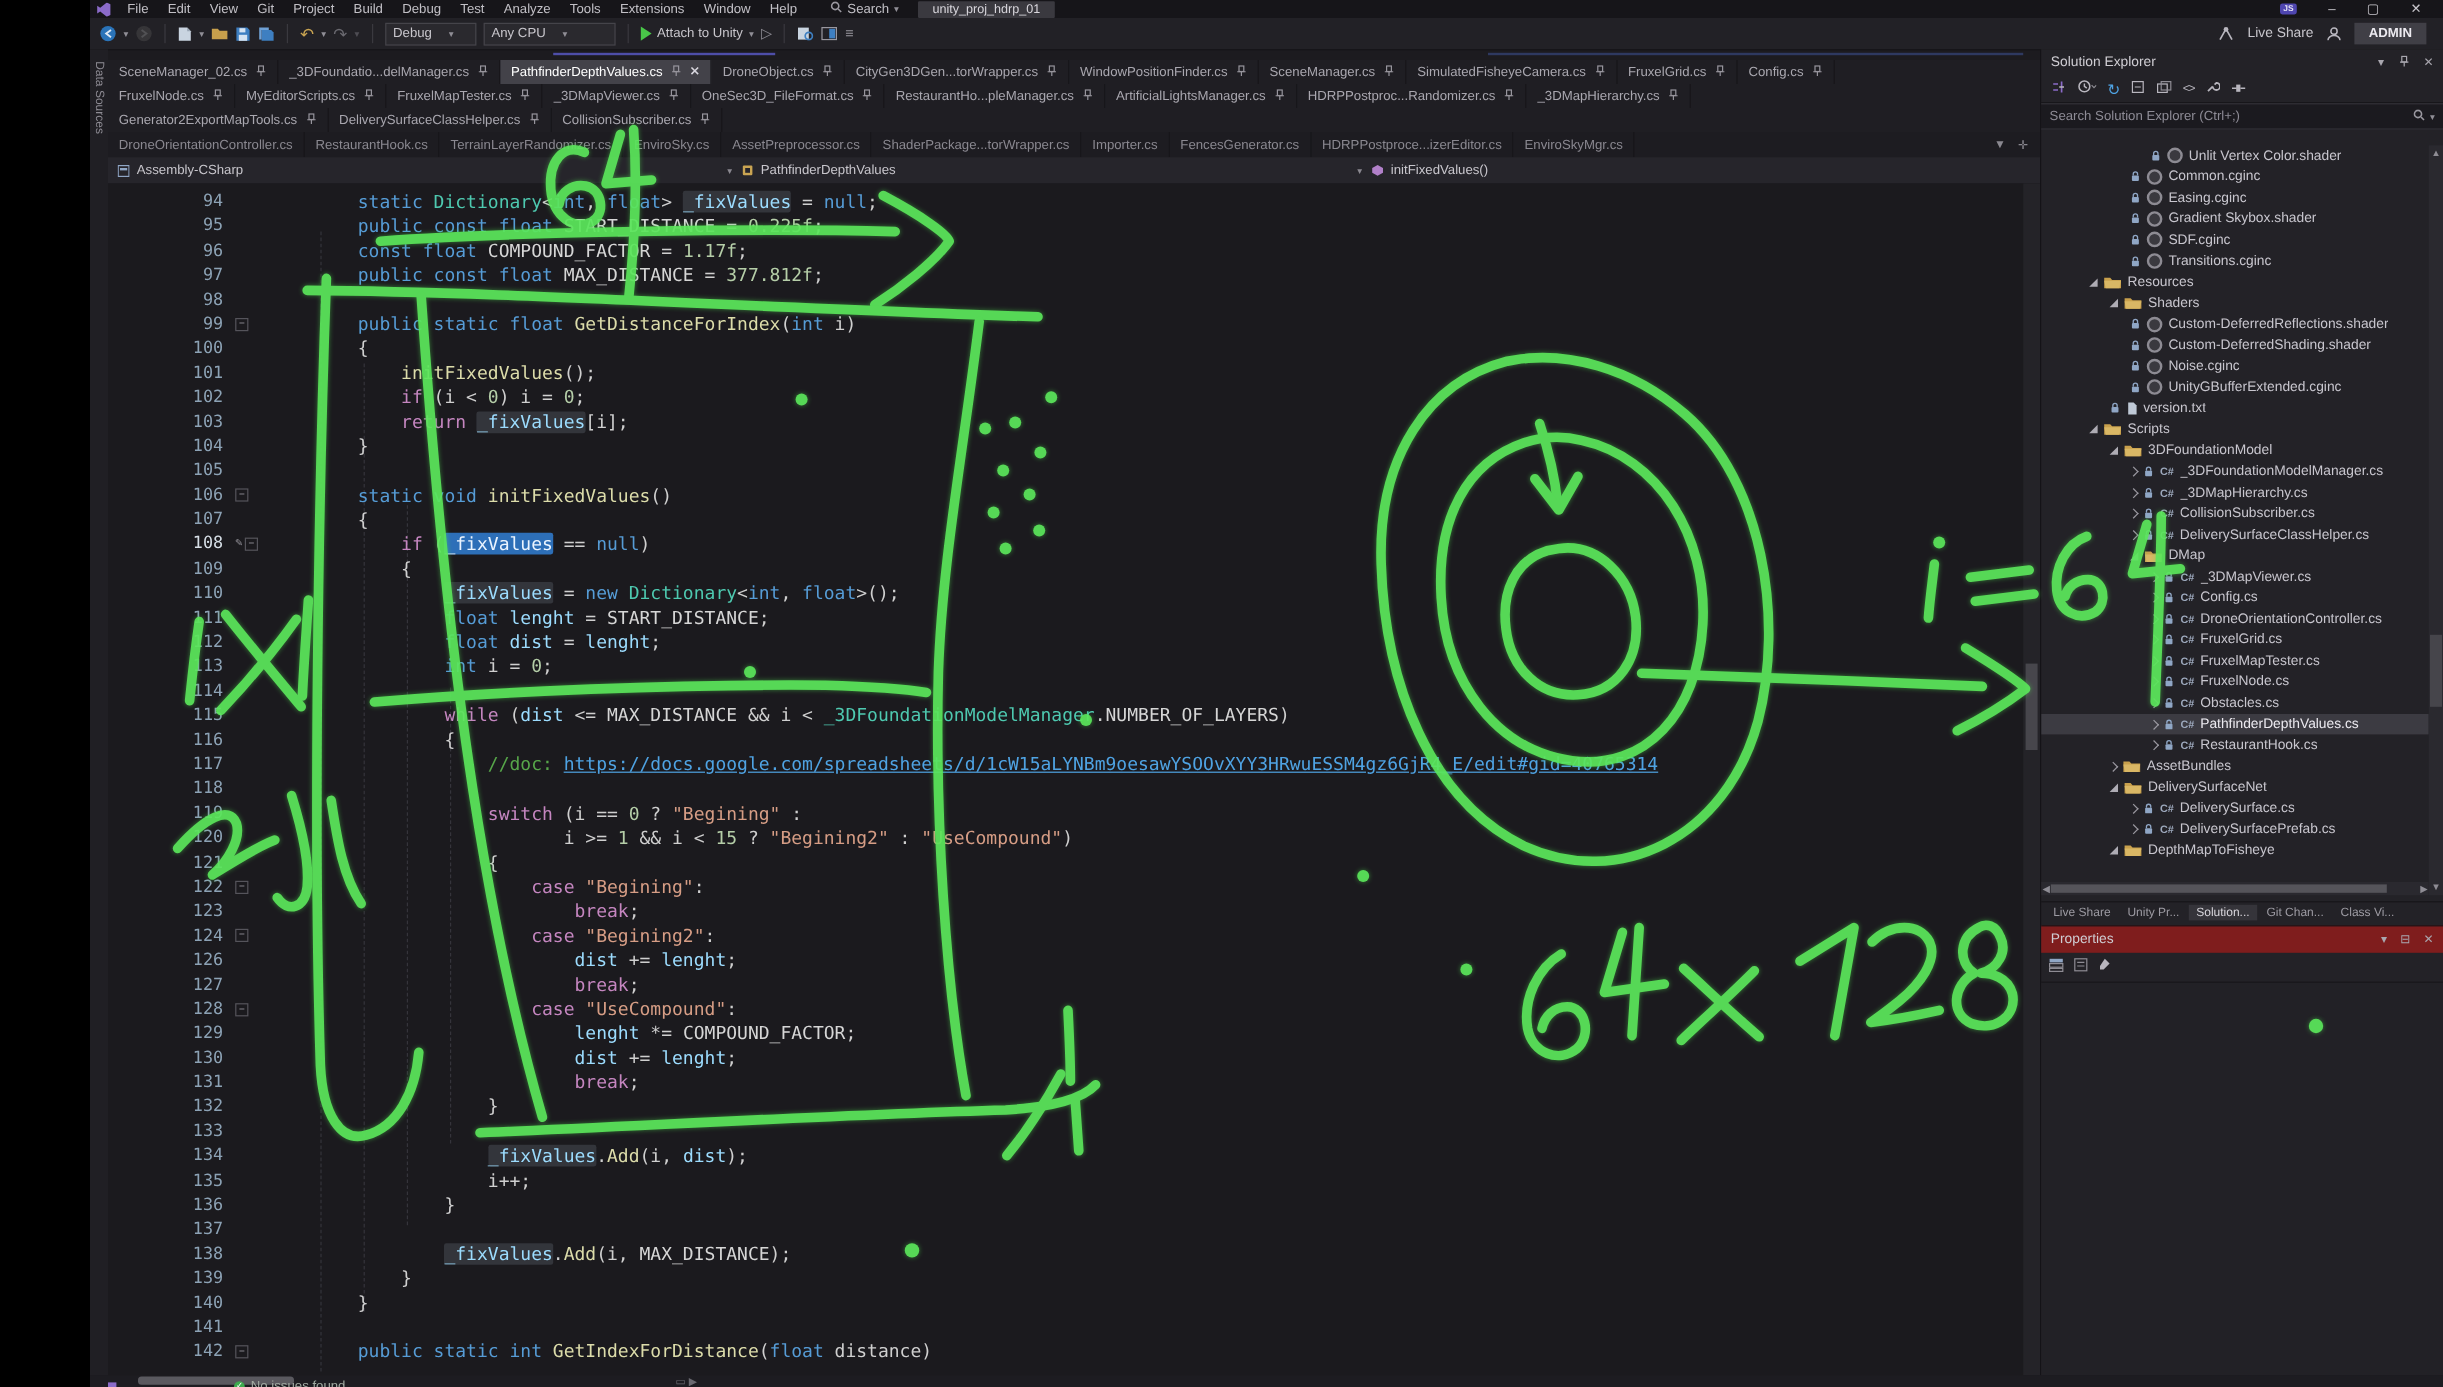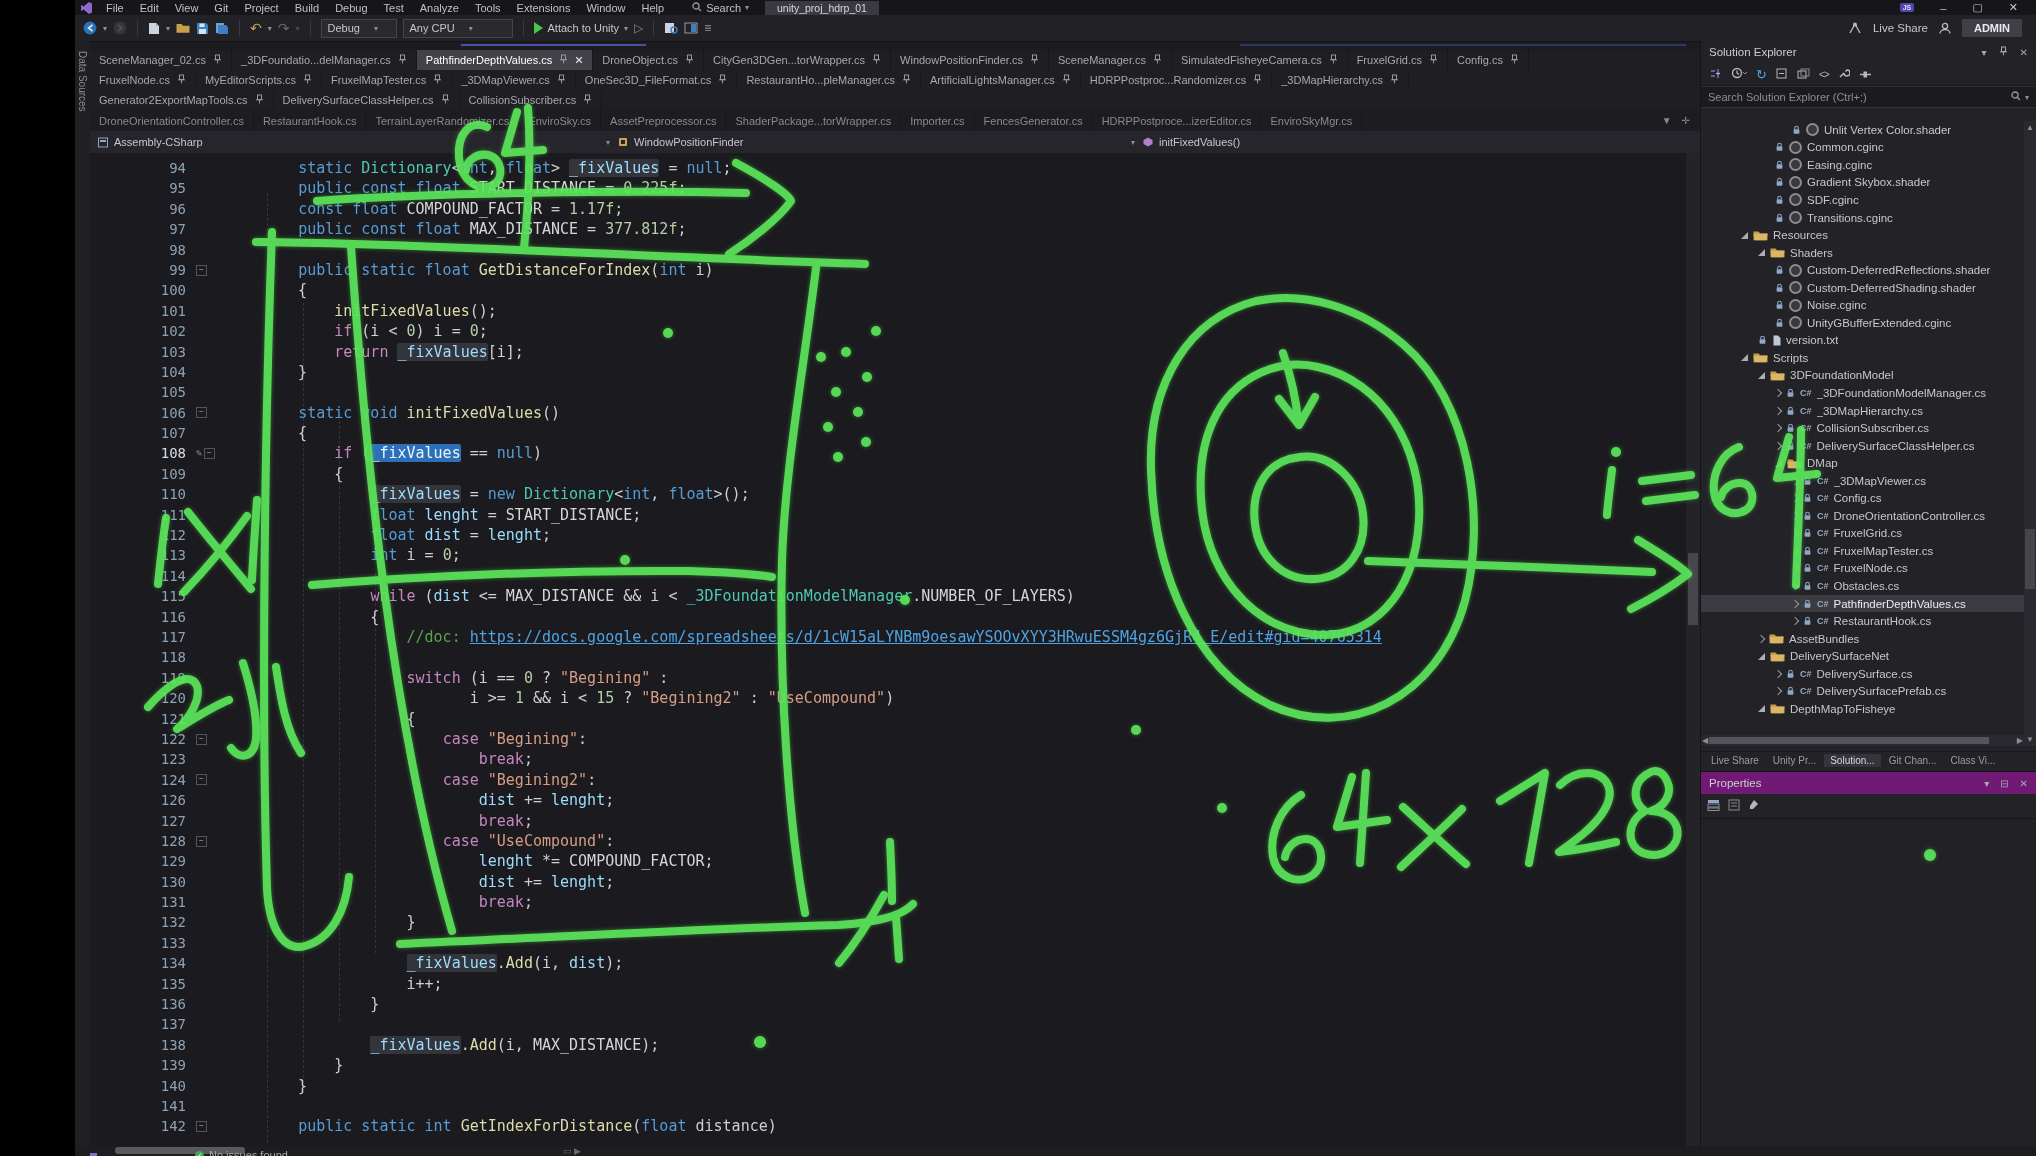--- a/index.html
+++ b/index.html
@@ -75,21 +75,21 @@
   .csico{font-size:9px;font-weight:bold;color:#9DA9BD;flex:none;}
   #se-hscroll{position:absolute;left:0;right:12px;top:694px;height:11px;background:#2A292F;display:flex;align-items:center;}
   #se-hthumb{position:absolute;left:8px;width:280px;height:7px;background:#55545A;top:2px;}
   #se-vscroll{position:absolute;right:0;top:80px;width:12px;height:625px;background:#2A292F;}
   #se-vthumb{position:absolute;left:1px;width:10px;top:408px;height:60px;background:#46454B;}
   .sarr{color:#8E8C94;font-size:8px;text-align:center;width:100%;position:absolute;}
   #panel-tabs{position:absolute;left:0;right:0;top:710px;height:17px;display:flex;gap:2px;align-items:center;
               font-size:10px;color:#9D9BA3;padding-left:4px;border-top:1px solid #17161A;}
   .ptab{padding:1px 6px;}
   .ptab.active{background:#35343A;color:#D8D6DC;}
-  #props-title{position:absolute;left:0;right:0;top:730px;height:22px;background:#701a75;display:flex;align-items:center;
+  #props-title{position:absolute;left:0;right:0;top:730px;height:22px;background:#7f1d1d;display:flex;align-items:center;
                padding:0 8px;font-size:11.5px;color:#CFCDD3;border-top:1px solid #141317;}
   #props-title .icons{margin-left:auto;display:flex;gap:11px;color:#A9A7AF;font-size:10px;}
   #props-toolbar{position:absolute;left:0;right:0;top:753px;height:24px;display:flex;align-items:center;gap:8px;
                  padding:0 6px;border-bottom:1px solid #17161A;}
   #props-body{position:absolute;left:0;right:0;top:778px;bottom:0;background:#222126;}
   
   #bottom-strip{left:75px;right:0;top:1146px;height:10px;background:#1D1C21;overflow:hidden;}
   #hthumb{position:absolute;left:40px;top:1px;width:130px;height:7px;background:#5A595F;border-radius:3px;}
   #status-msg{position:absolute;left:120px;top:3px;display:flex;gap:5px;align-items:center;font-size:11px;color:#A2ABA2;}
   .okdot{width:9px;height:9px;border-radius:50%;background:#3DAA4E;color:#fff;font-size:7px;line-height:9px;text-align:center;flex:none;}
@@ -524,21 +524,21 @@
       <span>Assembly-CSharp</span>
     </span>
     <span class="bc-caret">▾</span>
     <span class="bc-seg" style="width:505px;">
       <span class="bc-ico">
         <svg width="10" height="10">
             <rect x="1" y="1" width="8" height="8" rx="1" fill="#C9A452"></rect>
             <rect x="3" y="3" width="4" height="4" fill="#26252B"></rect>
           </svg>
       </span>
-      <span>WindowPositionFinder</span>
+      <span>PathfinderDepthValues</span>
     </span>
     <span class="bc-caret">▾</span>
     <span class="bc-seg">
       <span class="bc-ico">
         <svg width="10" height="10">
             <path d="M5 0.5 L9.5 3 V7 L5 9.5 L0.5 7 V3 Z" fill="#B180C9"></path>
           </svg>
       </span>
       <span>initFixedValues()</span>
     </span>

